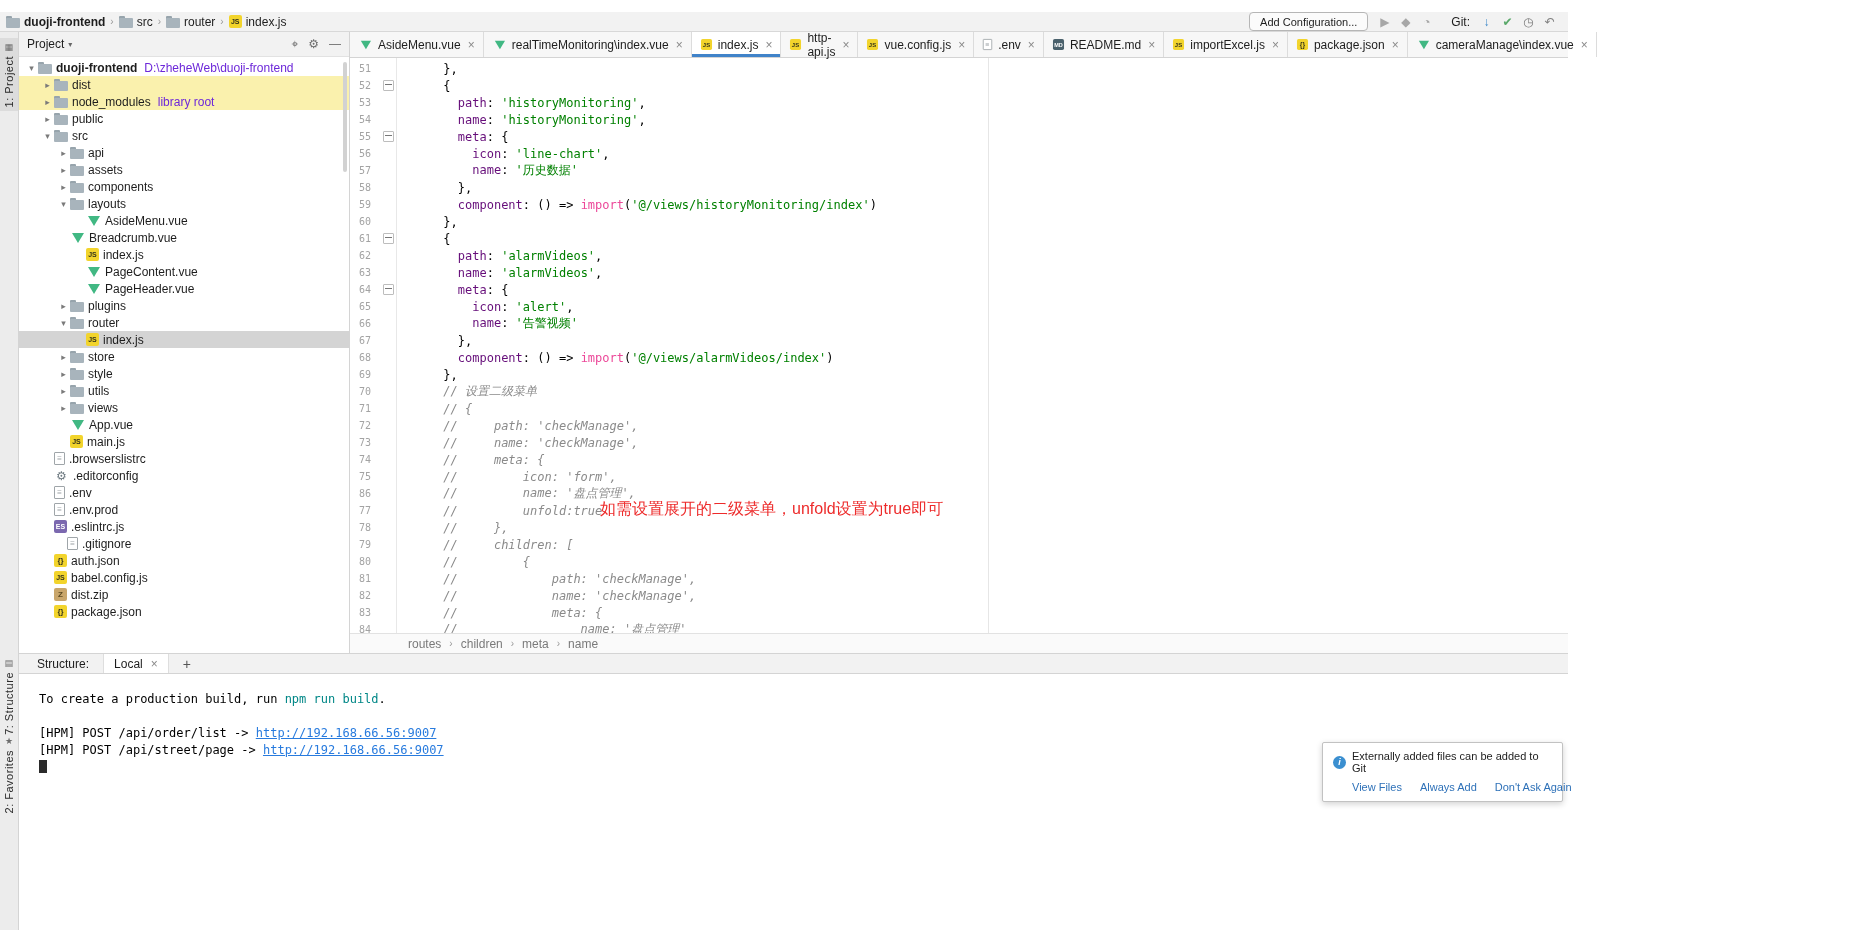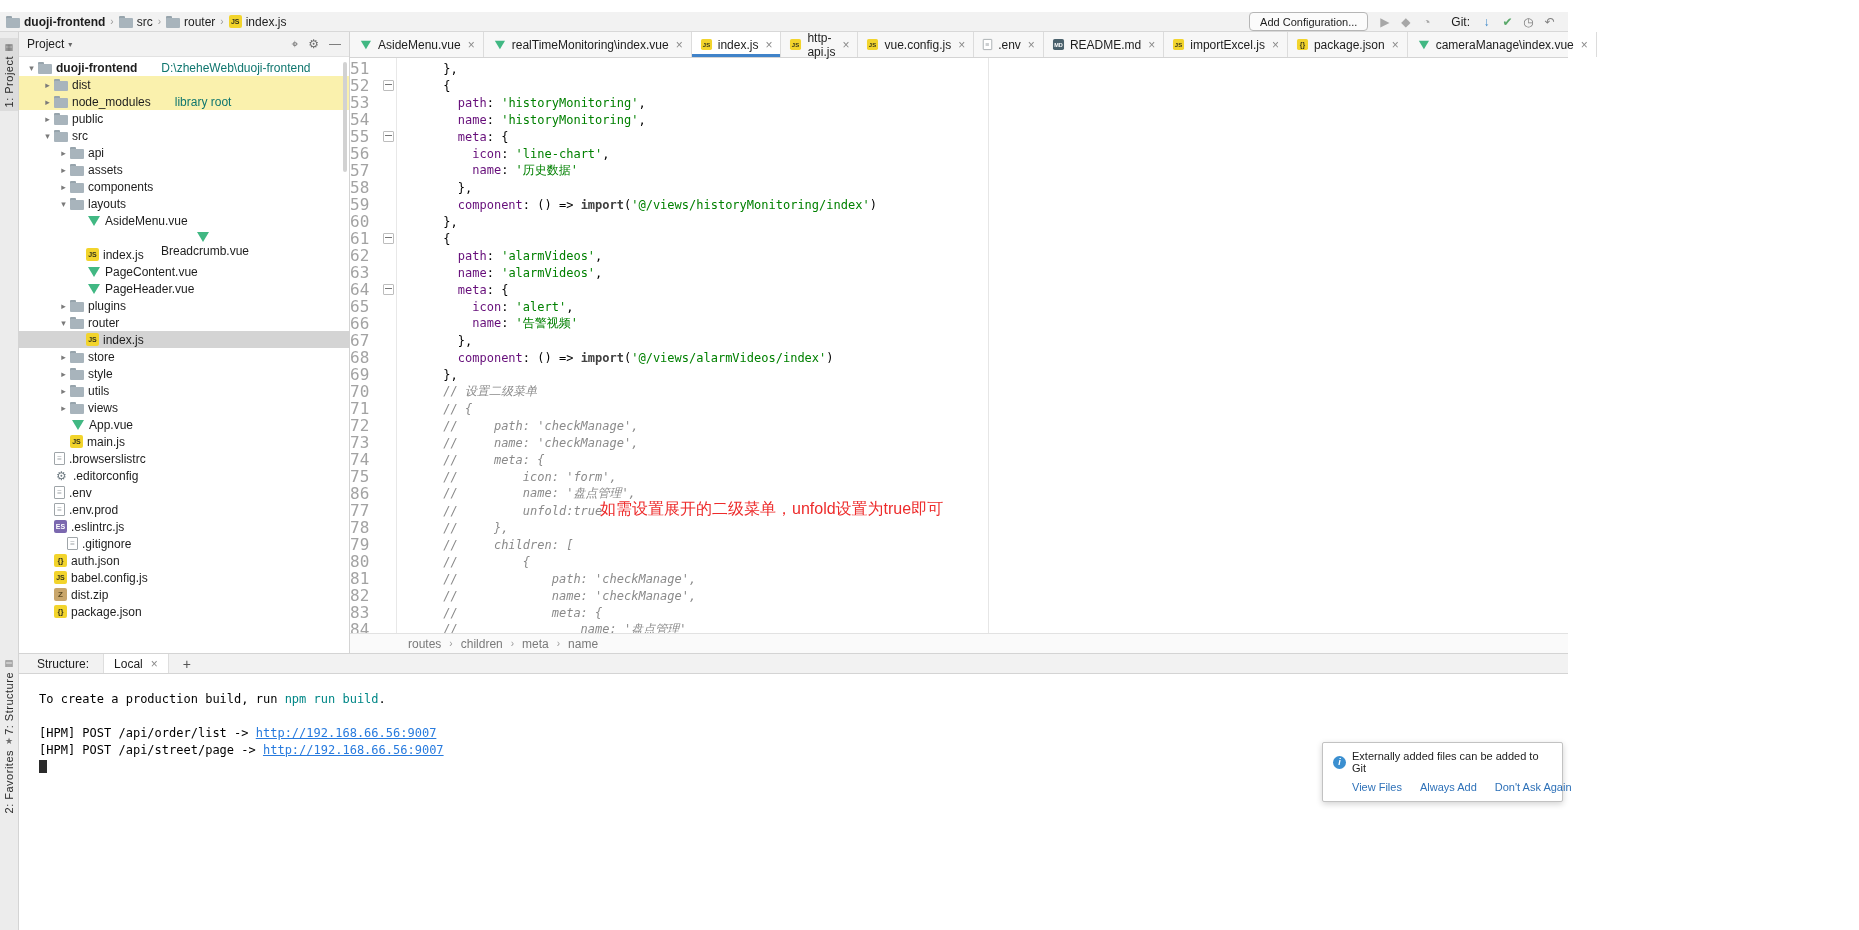--- a/index.html
+++ b/index.html
@@ -30,21 +30,21 @@
   #panel-header{height:25px;display:flex;align-items:center;background:#F2F2F2;border-bottom:1px solid #E2E2E2;padding:0 8px;gap:4px;box-sizing:border-box}
   #panel-caret{font-size:8px;color:#666}
   #panel-icons{margin-left:auto;display:flex;gap:10px;color:#6F6F6F;font-size:12px}
   #tree{position:relative;padding-top:2px}
   .trow{height:17px;display:flex;align-items:center;white-space:nowrap}
   .trow.sel{background:#D4D4D4}
   .trow.excl{background:#FAF1AD}
   .arrow{width:13px;text-align:center;color:#7A7A7A;font-size:9px;flex:none}
   .tlabel{margin-left:4px}
   .tlabel.b{font-weight:bold}
-  .tsub{margin-left:24px;color:#0f766e}
+  .tsub{margin-left:7px;color:#6d28d9}
   #tree-scroll{position:absolute;right:2px;top:30px;width:4px;height:110px;background:#D2D2D2;border-radius:2px}
 
   
   .fi{flex:none;display:inline-flex;align-items:center;justify-content:center;width:15px;height:15px;position:relative;font-style:normal}
   .fi-folder{width:14px;height:15px}
   .fi-folder::after{content:'';position:absolute;left:0;top:4px;width:14px;height:10px;background:#A8B4BC;border-radius:1px}
   .fi-folder::before{content:'';position:absolute;left:0;top:2px;width:6px;height:3px;background:#97A4AC;border-radius:1px 1px 0 0}
   .fi-vue::after{content:'';width:0;height:0;border-left:6px solid transparent;border-right:6px solid transparent;border-top:10px solid #41B883}
   .fi-js,.fi-json{width:13px;height:13px;background:#F2D42C;border-radius:2px;color:#33331A;font-weight:bold;font-size:7px}
   .fi-js::after{content:'JS'}
@@ -62,29 +62,29 @@
 
   
   #editor{position:absolute;left:350px;top:20px;width:1218px;height:621px;background:#FFF}
   #tabs{height:26px;display:flex;background:#F7F7F7;border-bottom:1px solid #D4D4D4;box-sizing:border-box}
   .tab{display:flex;align-items:center;gap:5px;padding:0 8px;border-right:1px solid #DCDCDC;font-size:12px}
   .tab .fi{transform:scale(.85)}
   .tab.active{background:#FFF;box-shadow:inset 0 -3px 0 #4083C9}
   .tab-close{color:#8A8A8A;font-size:12px;margin-left:2px}
   #code-wrap{position:absolute;top:26px;left:0;right:0;bottom:20px;overflow:hidden;font-family:"DejaVu Sans Mono",monospace;font-size:12px;padding-top:2px}
   .cl{height:17px;display:flex;align-items:center}
-  .ln{width:30px;text-align:left;color:#A3A3A3;flex:none;font-size:16px}
+  .ln{width:30px;text-align:center;color:#A3A3A3;flex:none;font-size:10px}
   .foldc{width:16px;flex:none;display:flex;justify-content:center}
   .fold-sq{width:9px;height:9px;border:1px solid #BDBDBD;background:#FFF;border-radius:1px;position:relative}
   .fold-sq::after{content:'';position:absolute;left:1px;right:1px;top:3px;height:1px;background:#777}
   .ct{white-space:pre;flex:none;padding-left:4px}
   .tk-p{color:#000}
   .tk-k{color:#660E7A}
   .tk-s{color:#008000}
-  .tk-kw{color:#404040;font-weight:bold}
+  .tk-kw{color:#ec4899;font-weight:normal}
   .tk-c{color:#8A8A8A;font-style:italic}
   #gutter-sep{position:absolute;left:46px;top:0;bottom:0;width:1px;background:#E8E8E8}
   #margin-guide{position:absolute;left:638px;top:0;bottom:0;width:1px;background:#E6E6E6}
   #annotation{position:absolute;left:250px;top:441px;color:#ED2B2B;font-size:16px;font-family:"Liberation Sans",sans-serif;white-space:nowrap}
   #crumbs-bottom{position:absolute;left:0;right:0;bottom:0;height:20px;background:#FAFAFA;border-top:1px solid #E2E2E2;display:flex;align-items:center;padding-left:58px;gap:6px;color:#7A7A7A;box-sizing:border-box}
   .bcrumb{color:#7A7A7A}
 
   
   #terminal-bar{position:absolute;left:19px;top:641px;width:1549px;height:21px;background:#F2F2F2;border-top:1px solid #D4D4D4;border-bottom:1px solid #D4D4D4;display:flex;align-items:center;box-sizing:border-box;padding-left:18px;gap:14px}
   #term-tab{display:flex;align-items:center;gap:6px;height:100%;padding:0 10px;background:#FFF;border-left:1px solid #DEDEDE;border-right:1px solid #DEDEDE}
@@ -218,21 +218,21 @@
         <div class="trow" style="padding-left: 38px;">
           <span class="arrow">▾</span>
           <span class="fi fi-folder"></span>
           <span class="tlabel">layouts</span>
         </div>
         <div class="trow" style="padding-left: 54px;">
           <span class="arrow"></span>
           <span class="fi fi-vue"></span>
           <span class="tlabel">AsideMenu.vue</span>
         </div>
-        <div class="trow" style="padding-left: 38px; flex-direction: column;">
+        <div class="trow" style="padding-left: 38px;">
           <span class="arrow"></span>
           <span class="fi fi-vue"></span>
           <span class="tlabel">Breadcrumb.vue</span>
         </div>
         <div class="trow" style="padding-left: 54px;">
           <span class="arrow"></span>
           <span class="fi fi-js"></span>
           <span class="tlabel">index.js</span>
         </div>
         <div class="trow" style="padding-left: 54px;">

